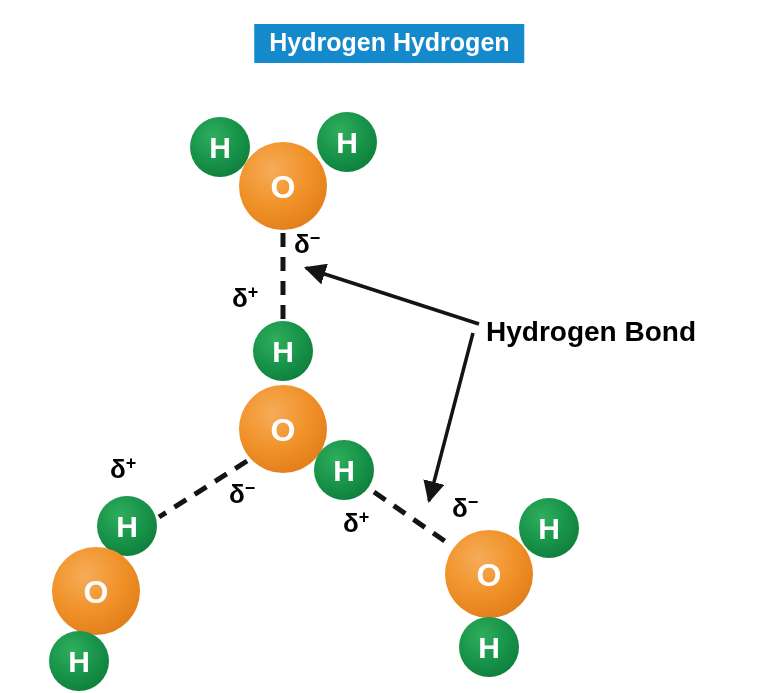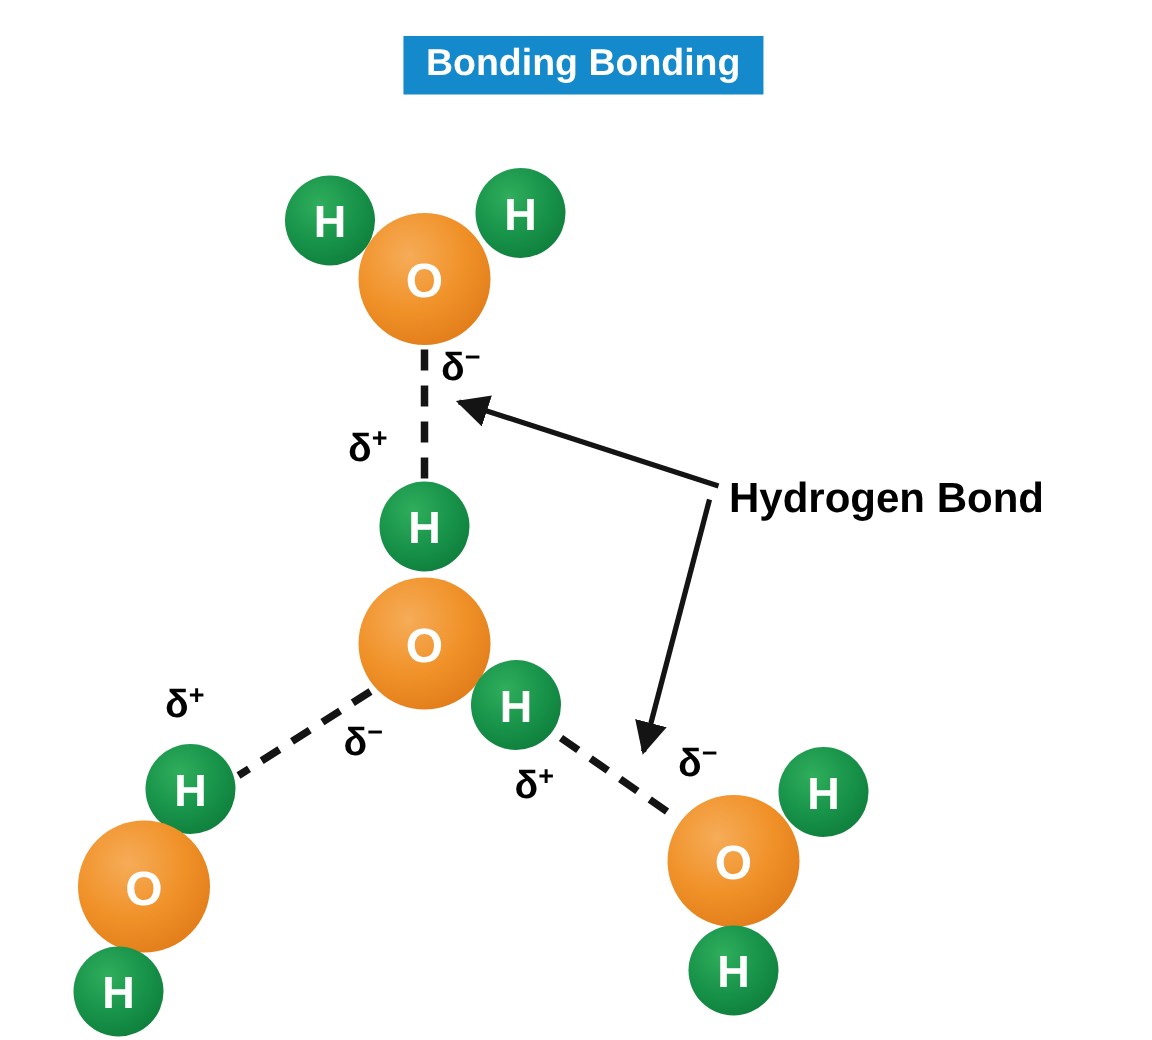--- a/index.html
+++ b/index.html
@@ -54,21 +54,21 @@
     stroke-width: 3.5;
     fill: none;
   }
 </style>
 </head>
 <body>
 
 <div class="canvas">
 
   <div class="title-badge">
-    <span>Bonding Bonding</span>
+    <span>Hydrogen Hydrogen</span>
   </div>
 
   <svg class="diagram" width="768" height="693" viewBox="0 0 768 693">
     <defs>
       <radialGradient id="gradO" cx="38%" cy="32%" r="78%">
         <stop offset="0%" stop-color="#f6ac58"></stop>
         <stop offset="55%" stop-color="#f09128"></stop>
         <stop offset="100%" stop-color="#df7a18"></stop>
       </radialGradient>
       <radialGradient id="gradH" cx="38%" cy="32%" r="78%">

